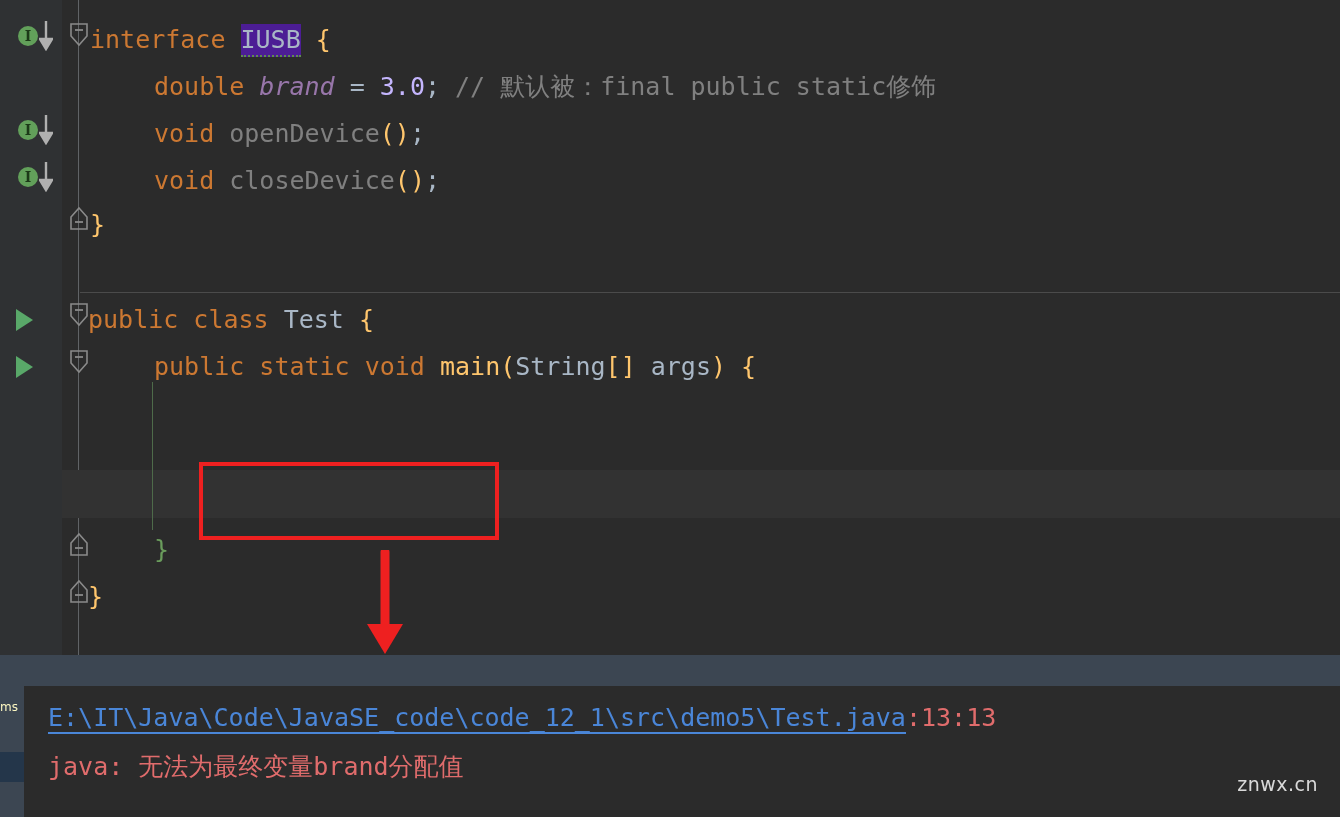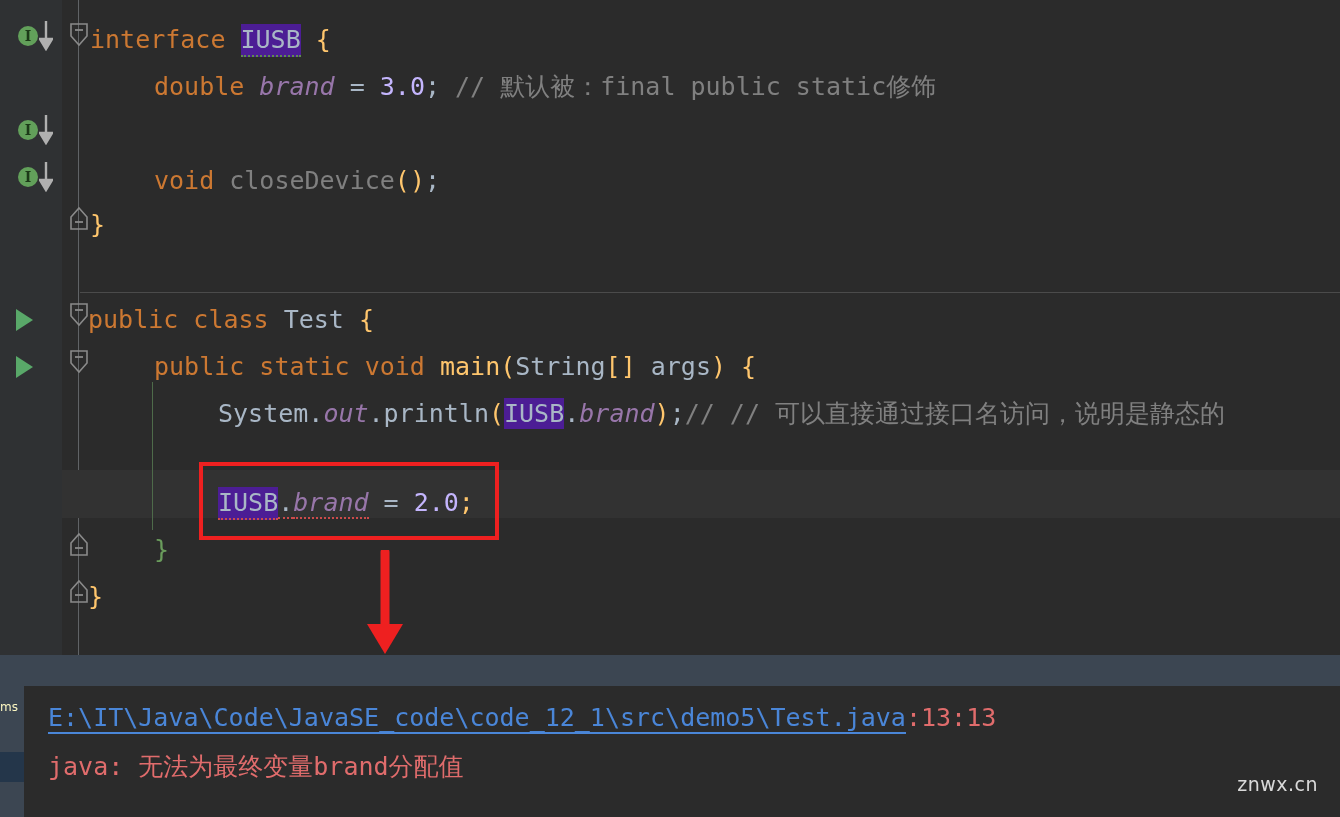--- a/index.html
+++ b/index.html
@@ -284,26 +284,25 @@
     <path d="M7 16 H15" stroke="#8a8a8a" stroke-width="1.8"></path>
   </svg>
   <svg class="fold-marker" style="left:68px; top:579px;" viewBox="0 0 22 26">
     <path d="M11 2 L19 11 V23 H3 V11 Z" fill="none" stroke="#8a8a8a" stroke-width="1.6"></path>
     <path d="M7 16 H15" stroke="#8a8a8a" stroke-width="1.8"></path>
   </svg>
 
   <div class="code-area" id="code-area">
       <div class="line" style="top: 20px; left: 28px;"><span class="kw">interface </span><span class="pl hl-green squiggle-green">IUSB</span><span class="pl"> </span><span class="brk">{</span></div>
       <div class="line" style="top: 67px; left: 92px;"><span class="kw">double </span><span class="fld">brand</span><span class="pl"> = </span><span class="num">3.0</span><span class="pl">;</span><span class="cmt"> // 默认被：final public static修饰</span></div>
+      <div class="line" style="top: 114px; left: 92px;"><span class="kw">void </span><span class="cmt">openDevice</span><span class="brk">()</span><span class="pl">;</span></div>
       <div class="line" style="top: 161px; left: 92px;"><span class="kw">void </span><span class="cmt">closeDevice</span><span class="brk">()</span><span class="pl">;</span></div>
       <div class="line" style="top: 205px; left: 28px;"><span class="brk">}</span></div>
       <div class="line" style="top: 347px; left: 92px;"><span class="kw">public static void </span><span class="mth">main</span><span class="brk">(</span><span class="pl">String</span><span class="brk">[]</span><span class="pl"> args</span><span class="brk">)</span><span class="pl"> </span><span class="brk">{</span></div>
       <div class="line" style="top: 300px; left: 26px;"><span class="kw">public class </span><span class="pl">Test</span><span class="pl"> </span><span class="brk">{</span></div>
-      <div class="line" style="top: 394px; left: 156px;"><span class="pl">System</span><span class="pl">.</span><span class="fld">out</span><span class="pl">.println</span><span class="brk">(</span><span class="pl hl-green">IUSB</span><span class="pl">.</span><span class="fld">brand</span><span class="brk">)</span><span class="pl">;</span><span class="cmt">// // 可以直接通过接口名访问，说明是静态的</span></div>
-      <div class="line" style="top: 483px; left: 156px;"><span class="pl hl-green squiggle-red">IUSB</span><span class="pl squiggle-red">.</span><span class="fld squiggle-red">brand</span><span class="pl"> = </span><span class="num">2.0</span><span class="brk">;</span></div>
       <div class="line" style="top: 530px; left: 92px;"><span class="grn">}</span></div>
       <div class="line" style="top: 577px; left: 26px;"><span class="brk">}</span></div>
     </div>
 </div>
 
 <div class="red-box" style="left:199px; top:462px; width:300px; height:78px;"></div>
 
 <svg class="red-arrow" style="left:355px; top:550px; width:60px; height:106px;" viewBox="0 0 60 106">
   <path d="M30 2 L30 78" stroke="#ee2020" stroke-width="9" stroke-linecap="round"></path>
   <path d="M12 74 L30 104 L48 74 Z" fill="#ee2020"></path>

